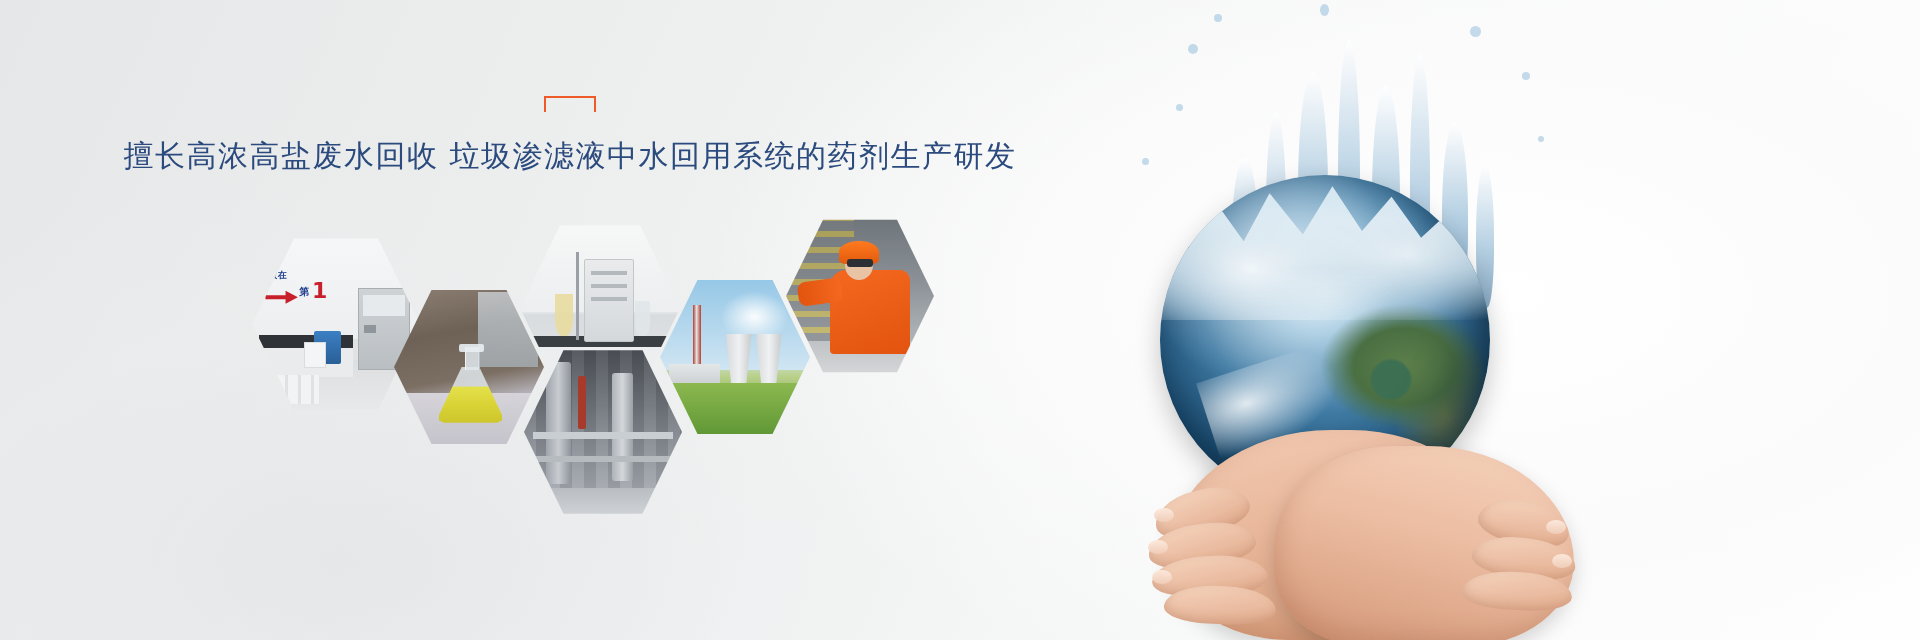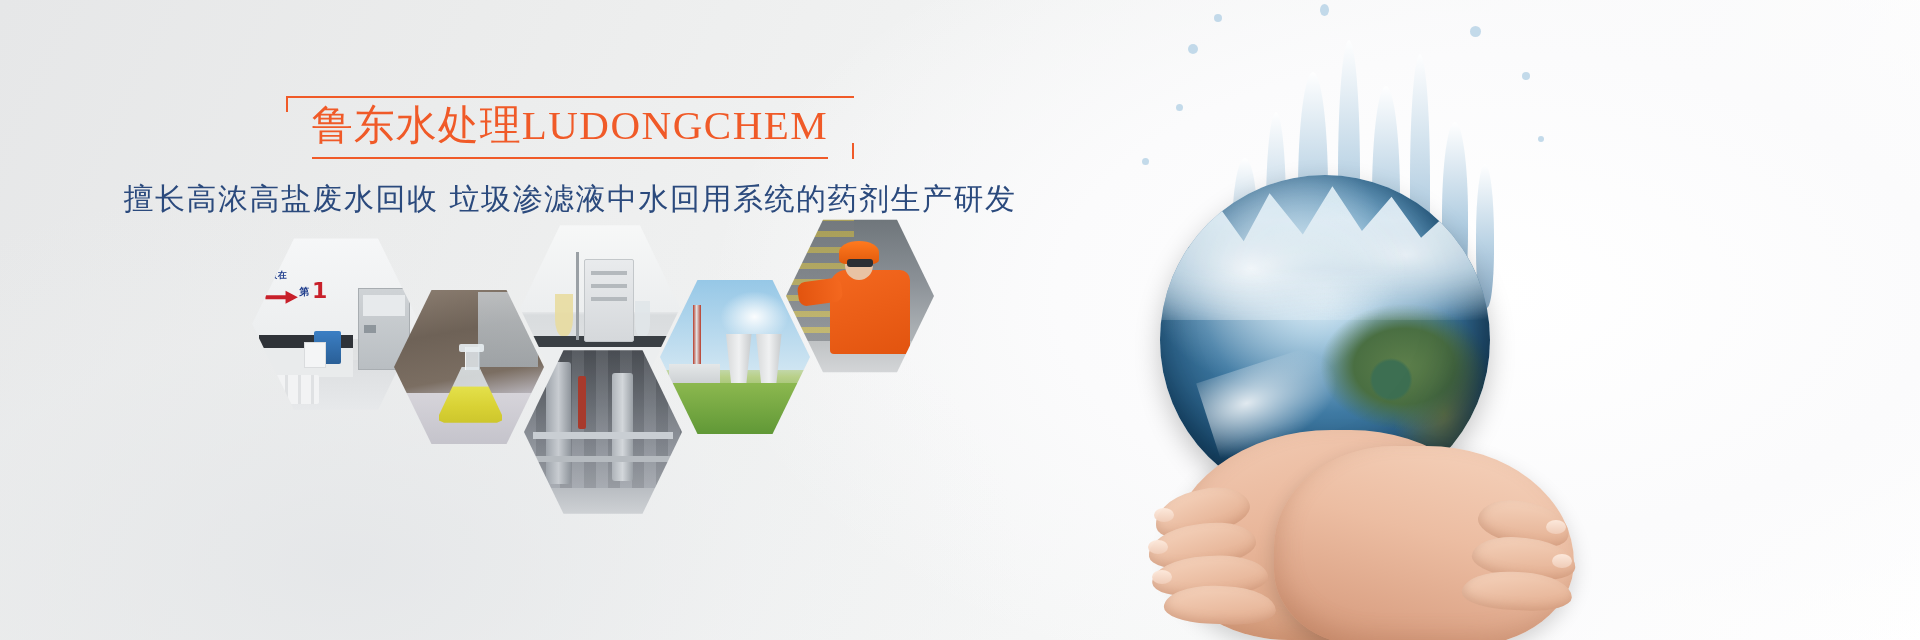--- a/index.html
+++ b/index.html
@@ -196,21 +196,20 @@
 <div class="banner">
   <div class="bg-wash"></div>
 
   <div class="text-block">
 
     <div class="title-wrap">
       <span class="brk brk-top"></span>
       <span class="brk brk-tl"></span>
       <span class="brk brk-bot"></span>
       <span class="brk brk-br"></span>
-      <div class="title"><span>鲁东水处理</span><span class="en">LUDONGCHEM</span></div>
     </div>
 
     <div class="subtitle">擅长高浓高盐废水回收  垃圾渗滤液中水回用系统的药剂生产研发</div>
   </div>
 
   <div class="hex-cluster">
 
     <div class="hex" style="left:252px;top:18px;width:168px;height:182px;">
       <div class="ph ph-lab">
         <span class="wall"></span>

